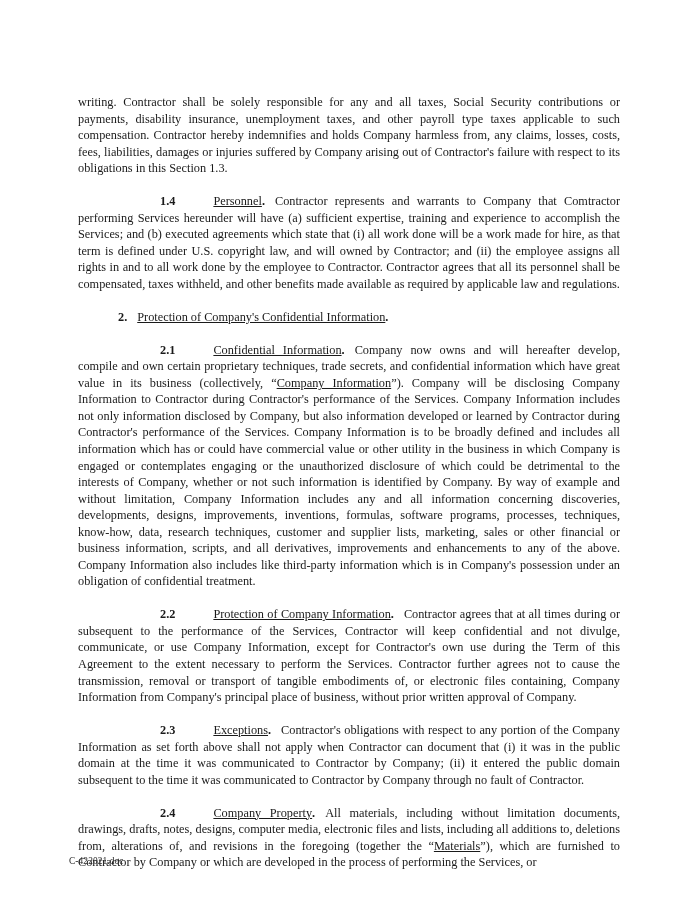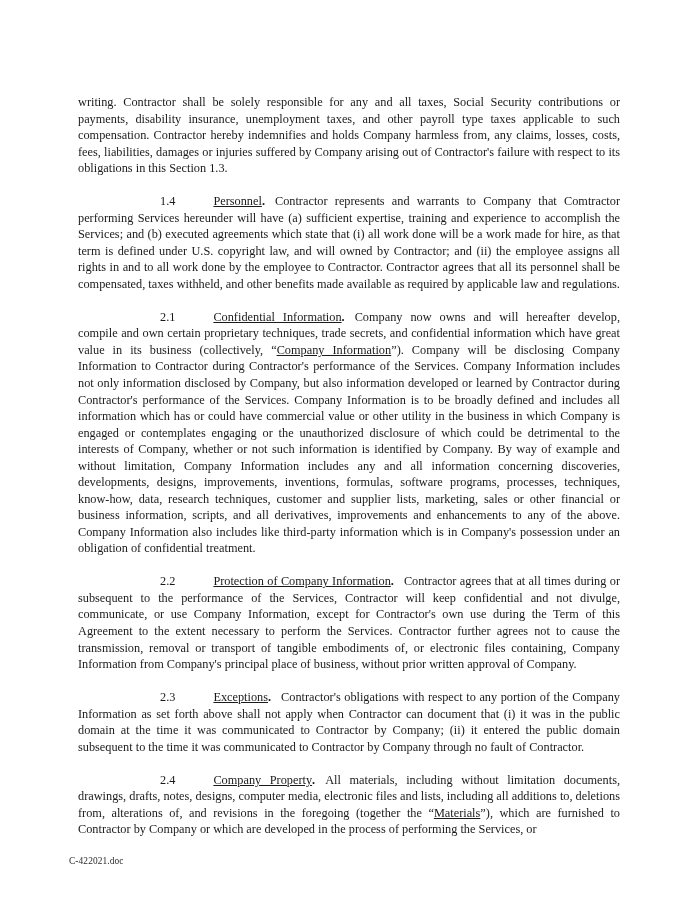--- a/index.html
+++ b/index.html
@@ -57,21 +57,21 @@
   
   .heading-para {
     margin: 0;
     text-indent: 40px;
     text-align: left;
     font-size: 12.3px;
     line-height: 16.55px;
   }
 
   .num {
-    font-weight: normal;
+    font-weight: bold;
   }
 
   
   .gap {
     display: inline-block;
     width: 38px;
   }
 
   .gap-sm {
     display: inline-block;
@@ -102,20 +102,21 @@
 <body>
 
 <div class="page">
 
   <div class="text-column">
 
     <p class="para"><span>writing.  Contractor shall be solely responsible for any and all taxes, Social Security contributions or payments, disability insurance, unemployment taxes, and other payroll type taxes applicable to such compensation.  Contractor hereby indemnifies and holds Company harmless from, any claims, losses, costs, fees, liabilities, damages or injuries suffered by Company arising out of Contractor's failure with respect to its obligations in this Section 1.3.</span></p>
 
     <p class="para indented"><span class="num">1.4</span><span class="gap"></span><span class="term">Personnel</span><span class="term-b">.</span><span class="gap-sm"></span><span>Contractor represents and warrants to Company that Comtractor performing Services hereunder will have (a) sufficient expertise, training and experience to accomplish the Services; and (b) executed agreements which state that (i) all work done will be a work made for hire, as that term is defined under U.S. copyright law, and will owned by Contractor; and (ii) the employee assigns all rights in and to all work done by the employee to Contractor.  Contractor agrees that all its personnel shall be compensated, taxes withheld, and other benefits made available as required by applicable law and regulations.</span></p>
 
+    <p class="heading-para" style="margin-top:16.4px;"><span class="num">2.</span><span class="gap-sm"></span><span class="term">Protection of Company's Confidential Information</span><span class="term-b">.</span></p>
 
     <p class="para indented" style="margin-top:16.4px;"><span class="num">2.1</span><span class="gap"></span><span class="term">Confidential Information</span><span class="term-b">.</span><span class="gap-sm"></span><span>Company now owns and will hereafter develop, compile and own certain proprietary techniques, trade secrets, and confidential information which have great value in its business (collectively, “</span><span class="term">Company Information</span><span>”).  Company will be disclosing Company Information to Contractor during Contractor's performance of the Services.  Company Information includes not only information disclosed by Company, but also information developed or learned by Contractor during Contractor's performance of the Services.  Company Information is to be broadly defined and includes all information which has or could have commercial value or other utility in the business in which Company is engaged or contemplates engaging or the unauthorized disclosure of which could be detrimental to the interests of Company, whether or not such information is identified by Company.  By way of example and without limitation, Company Information includes any and all information concerning discoveries, developments, designs, improvements, inventions, formulas, software programs, processes, techniques, know-how, data, research techniques, customer and supplier lists, marketing, sales or other financial or business information, scripts, and all derivatives, improvements and enhancements to any of the above.  Company Information also includes like third-party information which is in Company's possession under an obligation of confidential treatment.</span></p>
 
     <p class="para indented"><span class="num">2.2</span><span class="gap"></span><span class="term">Protection of Company Information</span><span class="term-b">.</span><span class="gap-sm"></span><span>Contractor agrees that at all times during or subsequent to the performance of the Services, Contractor will keep confidential and not divulge, communicate, or use Company Information, except for Contractor's own use during the Term of this Agreement to the extent necessary to perform the Services.  Contractor further agrees not to cause the transmission, removal or transport of tangible embodiments of, or electronic files containing, Company Information from Company's principal place of business, without prior written approval of Company.</span></p>
 
     <p class="para indented"><span class="num">2.3</span><span class="gap"></span><span class="term">Exceptions</span><span class="term-b">.</span><span class="gap-sm"></span><span>Contractor's obligations with respect to any portion of the Company Information as set forth above shall not apply when Contractor can document that (i) it was in the public domain at the time it was communicated to Contractor by Company; (ii) it entered the public domain subsequent to the time it was communicated to Contractor by Company through no fault of Contractor.</span></p>
 
     <p class="para indented"><span class="num">2.4</span><span class="gap"></span><span class="term">Company Property</span><span class="term-b">.</span><span class="gap-sm"></span><span>All materials, including without limitation documents, drawings, drafts, notes, designs, computer media, electronic files and lists, including all additions to, deletions from, alterations of, and revisions in the foregoing (together the “</span><span class="term">Materials</span><span>”), which are furnished to Contractor by Company or which are developed in the process of performing the Services, or</span></p>
 
   </div>

